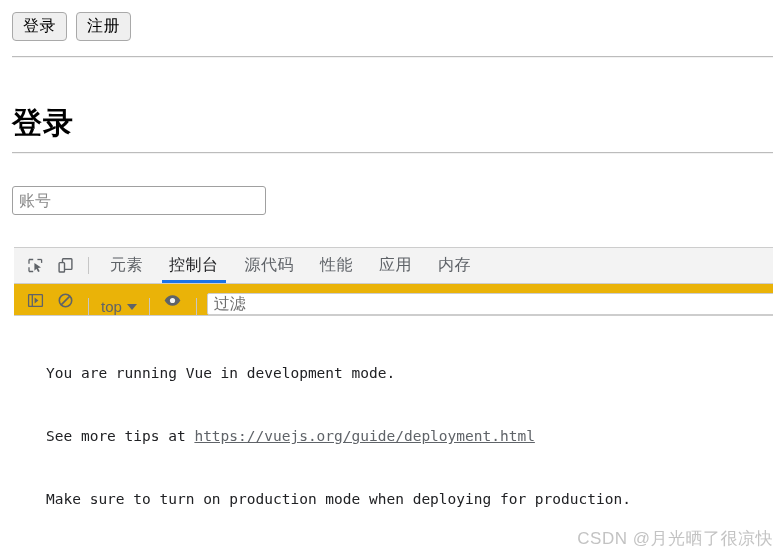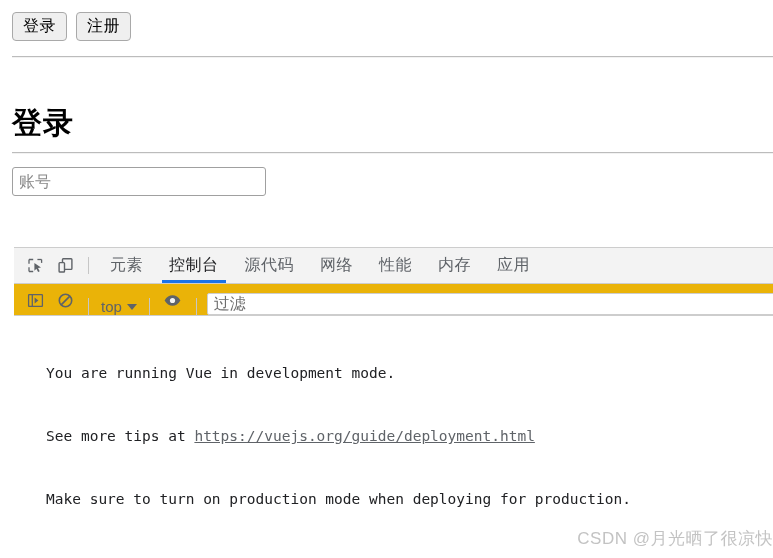--- a/index.html
+++ b/index.html
@@ -74,21 +74,21 @@
     font-size: 30px;
     font-weight: bold;
     color: #000000;
     line-height: 1.1;
     letter-spacing: 1px;
   }
 
   .account-input {
     position: absolute;
     left: 12px;
-    top: 167px;
+    top: 186px;
     width: 254px;
     height: 29px;
     box-sizing: border-box;
     border: 1px solid #a0a0a0;
     border-radius: 3px;
     background: #ffffff;
     font-family: "Liberation Sans", "DejaVu Sans", sans-serif;
     font-size: 16px;
     color: #000000;
     padding: 0 6px;
@@ -302,24 +302,23 @@
           <rect x="2.1" y="5.6" width="5.4" height="9.4" rx="0.8" stroke="#5f6368" stroke-width="1.4" fill="#f3f3f3"></rect>
         </svg>
       </button>
 
       <div class="dt-sep"></div>
 
       <div class="dt-tabs">
         <div class="dt-tab">元素</div>
         <div class="dt-tab active">控制台</div>
         <div class="dt-tab">源代码</div>
-        <div class="dt-tab">网络</div>
         <div class="dt-tab">性能</div>
+        <div class="dt-tab">应用</div>
         <div class="dt-tab">内存</div>
-        <div class="dt-tab">应用</div>
       </div>
     </div>
 
     <div class="dt-consolebar">
 
       <button class="dt-icon-btn">
         <svg width="17" height="17" viewBox="0 0 17 17">
           <rect x="1.6" y="2.6" width="13.8" height="11.8" rx="0.6" stroke="#5f6368" stroke-width="1.3" fill="none"></rect>
           <line x1="5.3" y1="2.6" x2="5.3" y2="14.4" stroke="#5f6368" stroke-width="1.3"></line>
           <path d="M7.6 5.6l3.8 2.9-3.8 2.9z" fill="#5f6368"></path>

